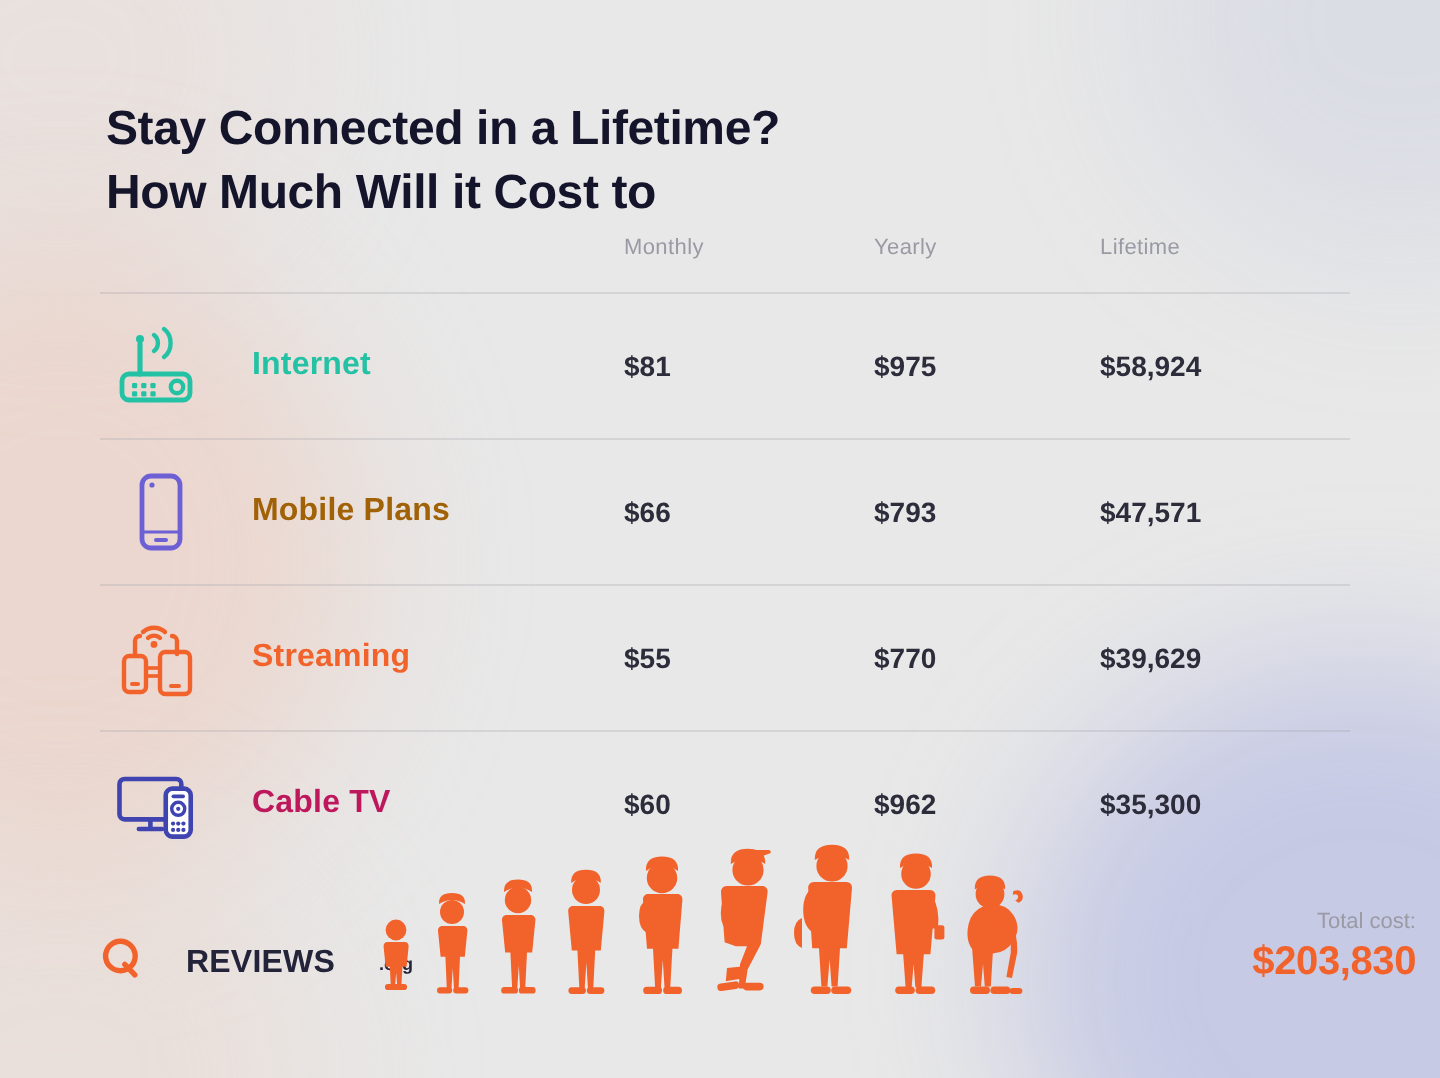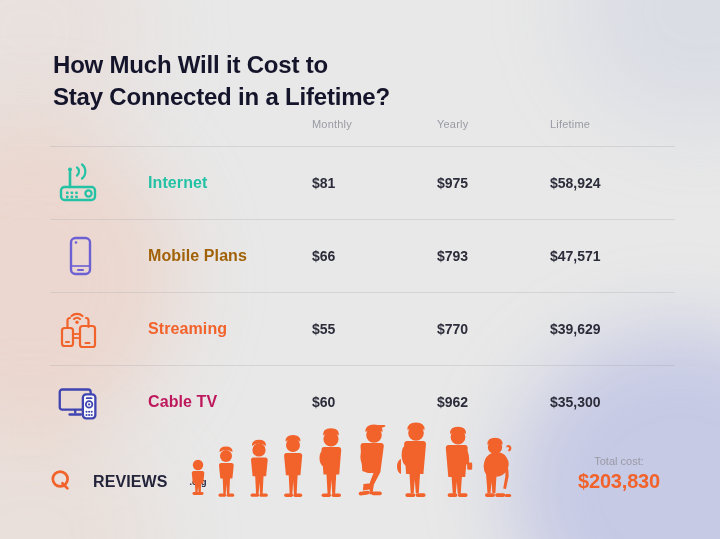--- a/index.html
+++ b/index.html
@@ -116,21 +116,21 @@
     top: 50%;
     transform: translateY(-50%);
     width: 48px;
     height: 48px;
     display: flex;
     align-items: center;
     justify-content: center;
   }
   .row-label {
     position: absolute;
-    left: 98px;
+    left: 76px;
     top: 50%;
     transform: translateY(-50%);
     font-size: 16px;
     font-weight: bold;
     letter-spacing: 0.1px;
     white-space: nowrap;
   }
   .cell {
     position: absolute;
     top: 50%;
@@ -176,23 +176,23 @@
   }
   .people {
     position: absolute;
     left: 182px;
     bottom: 36px;
     width: 338px;
     height: 82px;
   }
   .total {
     position: absolute;
-    right: 26px;
+    right: 12px;
     bottom: 46px;
-    text-align: center;
+    text-align: right;
     width: 150px;
   }
   .total-label {
     font-size: 11px;
     color: #9a9aa5;
     margin-bottom: 3px;
   }
   .total-value {
     font-size: 20px;
     font-weight: bold;
@@ -207,22 +207,22 @@
 
   <div class="wash wash-peach-topleft"></div>
   <div class="wash wash-peach-left"></div>
   <div class="wash wash-peach-bottomleft"></div>
   <div class="wash wash-blue-topright"></div>
   <div class="wash wash-blue-right"></div>
 
   <div class="content">
 
     <h1 class="title">
+      <span class="line">Stay Connected in a Lifetime?</span>
       <span class="line">How Much Will it Cost to</span>
-      <span class="line">Stay Connected in a Lifetime?</span>
     </h1>
 
     <div class="table">
 
       <div class="col-head-row">
         <span class="col-head c-monthly">Monthly</span>
         <span class="col-head c-yearly">Yearly</span>
         <span class="col-head c-life">Lifetime</span>
       </div>
 

